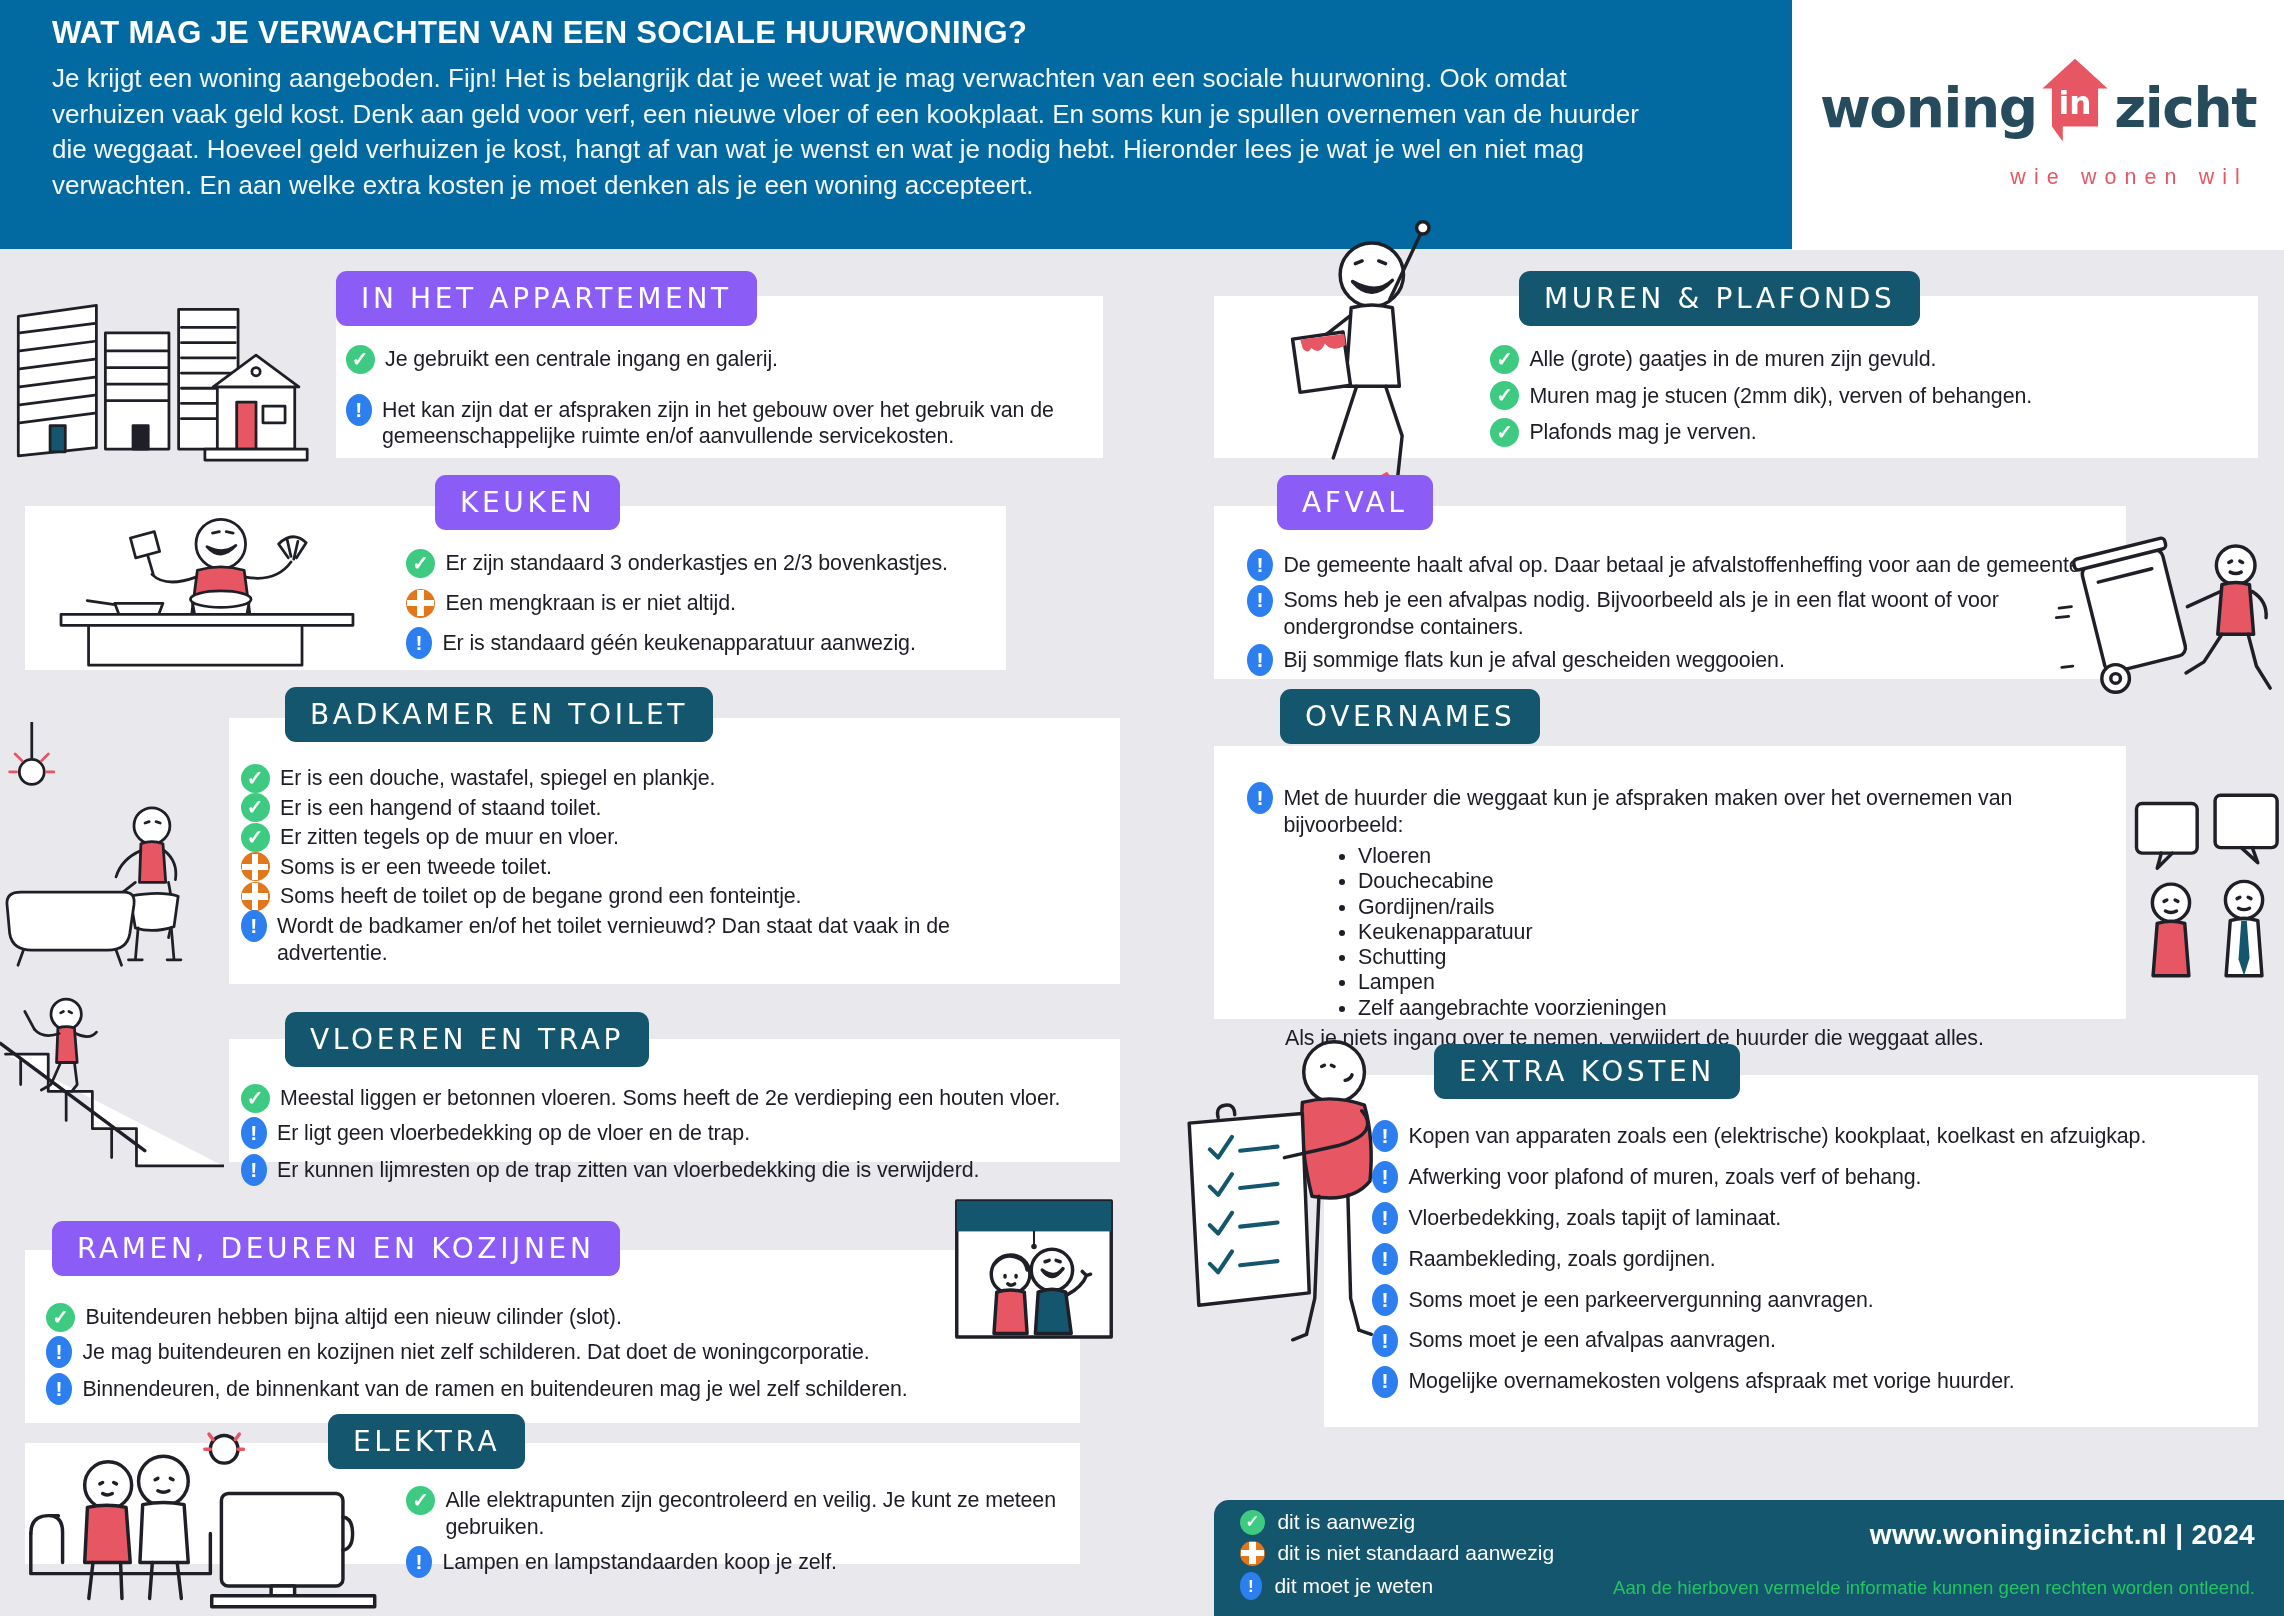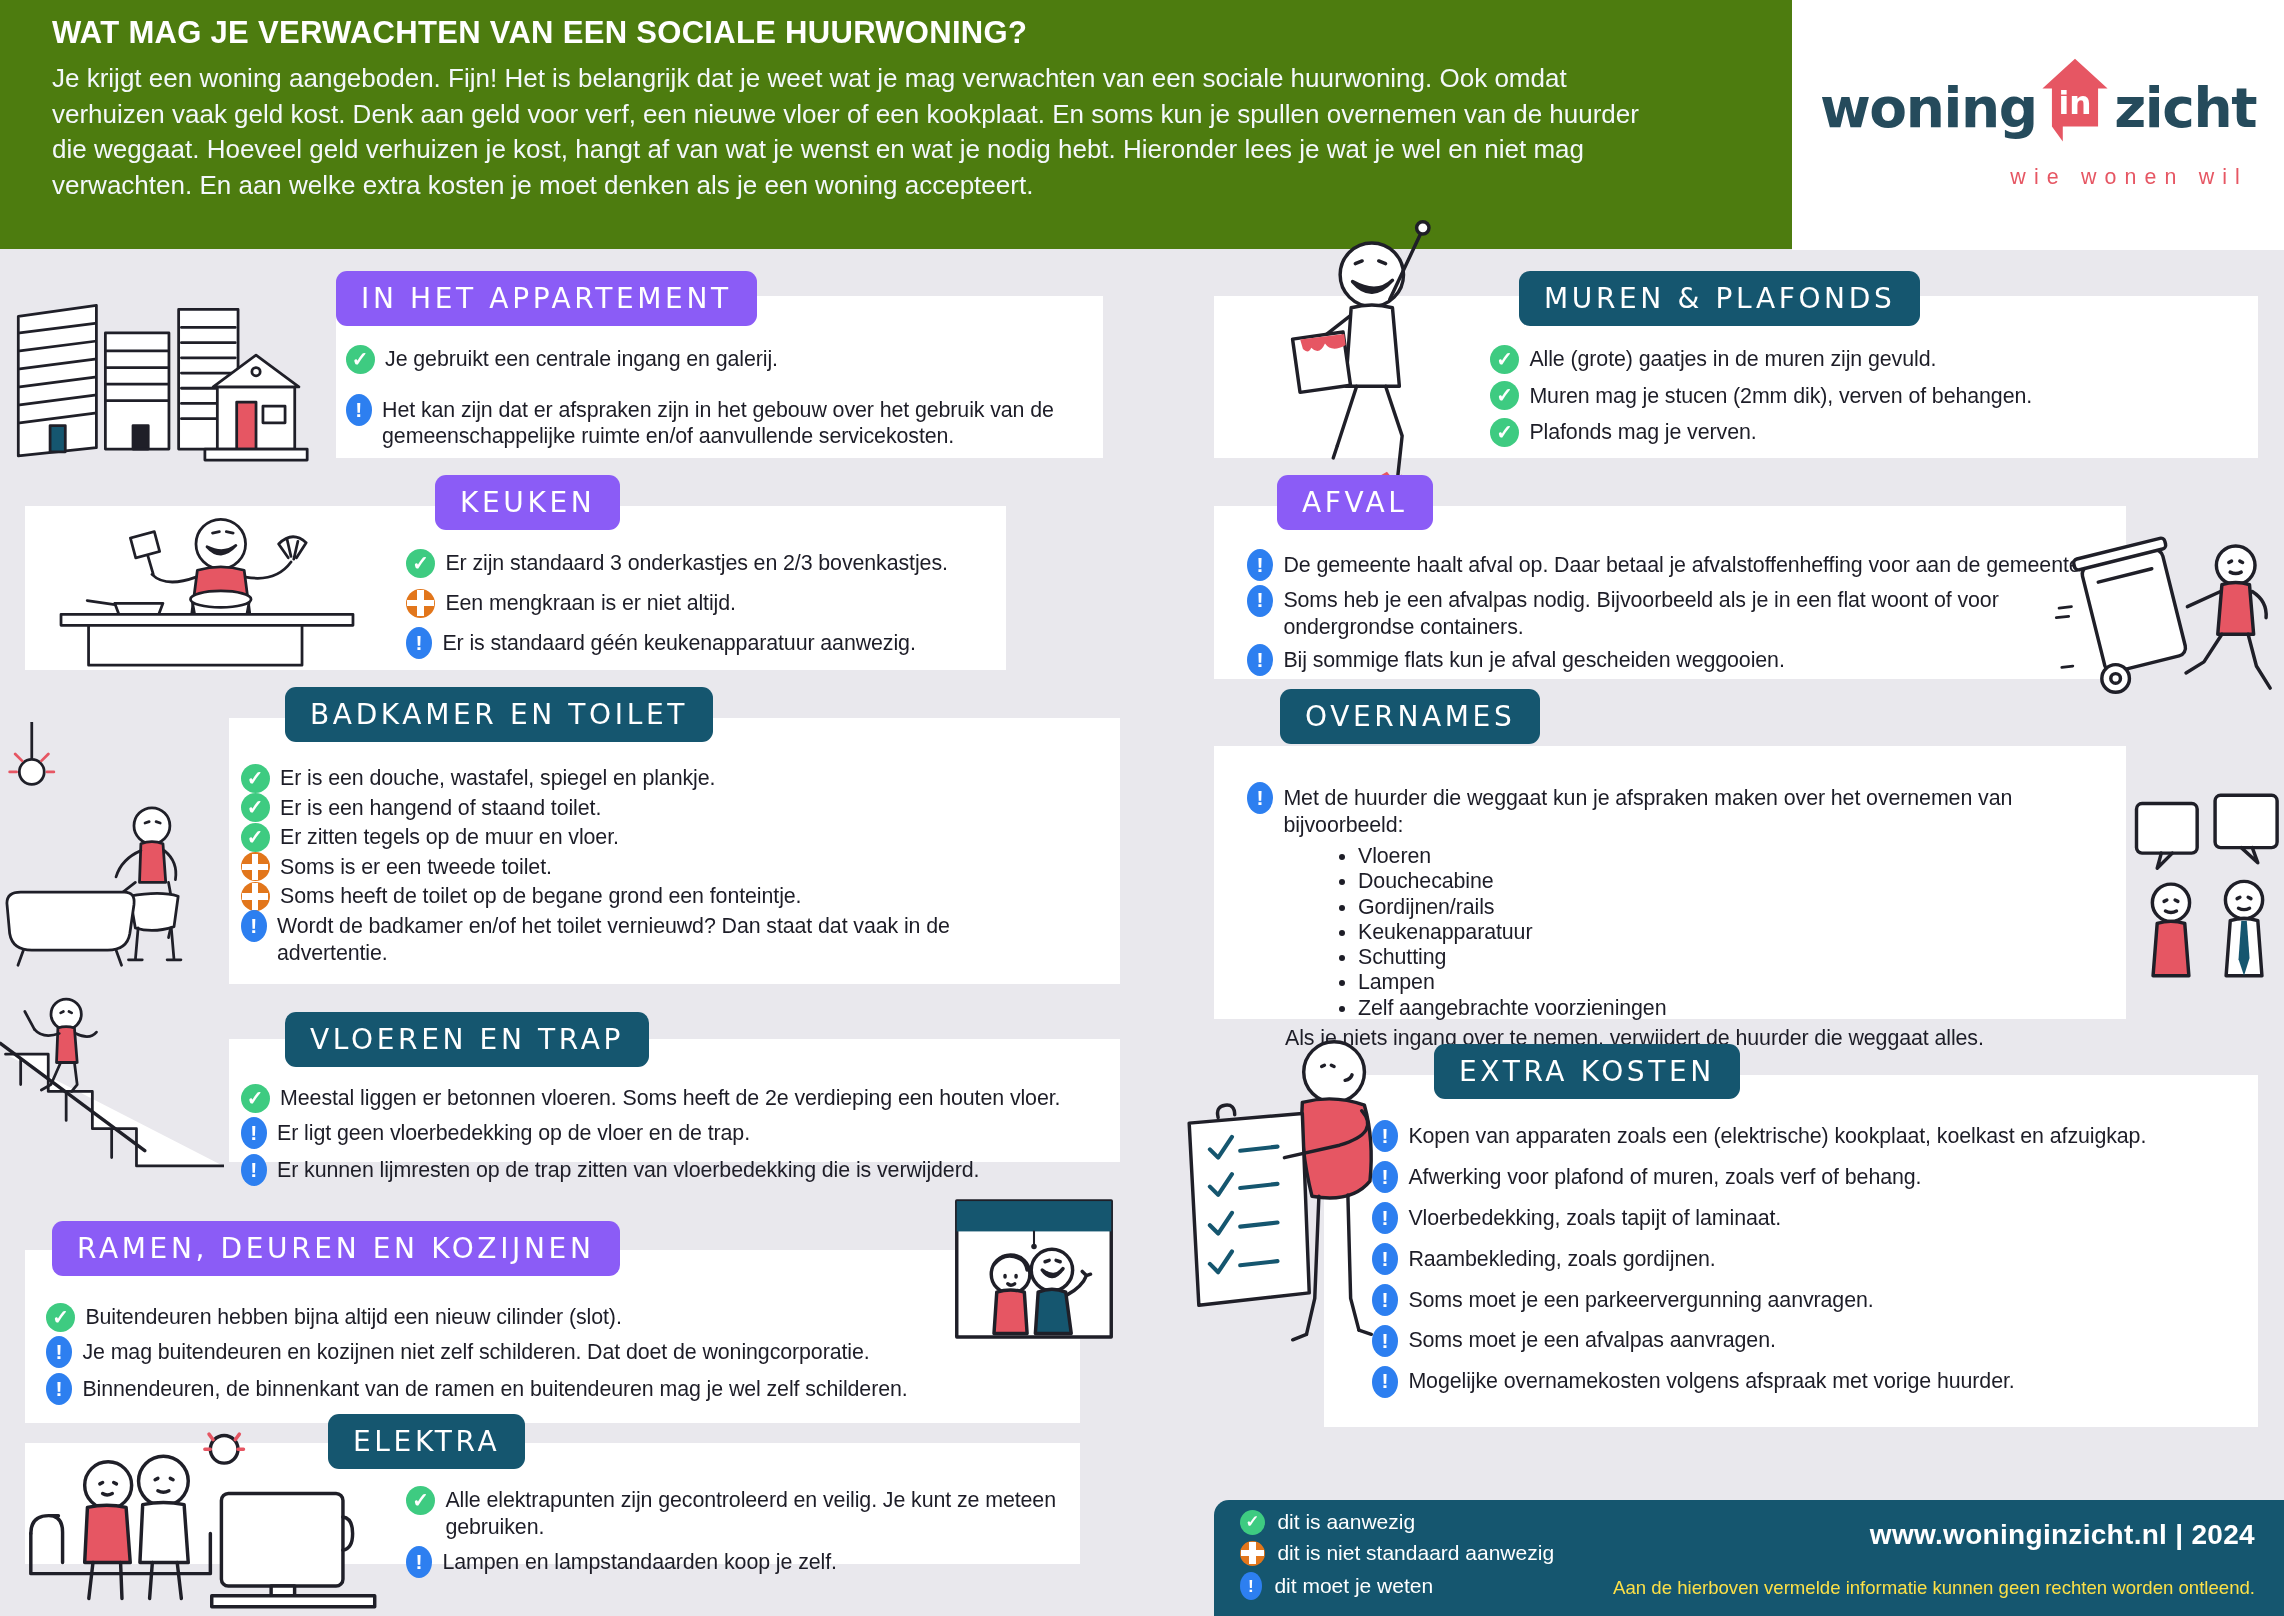--- a/index.html
+++ b/index.html
@@ -1,21 +1,21 @@
 <!DOCTYPE html>
 <html style="font-size:11px"><head>
 <meta charset="utf-8">
 <style>
   html,body{margin:0;padding:0;}
   body{
     width:2284px;height:1616px;position:relative;overflow:hidden;
     background:#e9e8ed;font-family:"Liberation Sans",sans-serif;color:#1d1d27;
   }
   
-  .header{position:absolute;left:0;top:0;width:2164px;height:249px;background:#4d7c0f;color:#fff;z-index:1;}
+  .header{position:absolute;left:0;top:0;width:2164px;height:249px;background:#0369a1;color:#fff;z-index:1;}
   .header-title{position:absolute;left:52px;top:15px;margin:0;font-size:31px;font-weight:700;letter-spacing:0.3px;}
   .header-intro{position:absolute;left:52px;top:61px;width:1616px;margin:0;font-size:26px;line-height:1.37;font-weight:400;color:#f3f8fb;}
   .logo-card{position:absolute;left:1792px;top:0;width:492px;height:250px;background:#ffffff;z-index:1;
     display:flex;flex-direction:column;align-items:center;justify-content:center;}
   .logo-row{display:flex;align-items:center;}
   .logo-word{font-family:"DejaVu Sans",sans-serif;font-size:55px;font-weight:700;color:#254b5c;letter-spacing:-1.4px;}
   .logo-house{width:72px;height:95px;margin:0 2.8px;position:relative;top:-4.1px;}
   .logo-house text{font-family:"DejaVu Sans",sans-serif;font-weight:700;font-size:46px;fill:#fff;}
   .logo-tagline{font-size:21.4px;color:#e65663;letter-spacing:.38em;margin-top:9.7px;align-self:flex-end;padding-right:36px;}
   
@@ -44,21 +44,21 @@
   
   .footer{position:absolute;left:1214px;top:1500px;width:1070px;height:116px;background:#15566f;
     border-top-left-radius:15px;color:#fff;z-index:3;}
   .legend{position:absolute;left:26px;top:9.7px;display:flex;flex-direction:column;gap:6.2px;}
   .legend-row{display:flex;align-items:center;gap:12.4px;font-size:21px;}
   .legend-row .ic{flex-basis:25px;width:25px;height:25px;margin-top:0;}
   .legend-row .ic-info{flex-basis:22px;width:22px;height:28px;}
   .legend-row .ic-check::after{font-size:16.6px;}
   .legend-row .ic-info::after{font-size:17.3px;}
   .site{position:absolute;right:29px;top:19.3px;font-size:28px;font-weight:700;letter-spacing:0.3px;cursor:pointer;}
-  .disclaimer{position:absolute;right:29px;top:77px;font-size:18.6px;color:#fde047;}
+  .disclaimer{position:absolute;right:29px;top:77px;font-size:18.6px;color:#22c55e;}
   
   .illus{position:absolute;z-index:4;}
 </style>
 </head>
 <body>
 
 <div class="header">
   <h1 class="header-title">WAT MAG JE VERWACHTEN VAN EEN SOCIALE HUURWONING?</h1>
   <p class="header-intro">Je krijgt een woning aangeboden. Fijn! Het is belangrijk dat je weet wat je mag verwachten van een sociale huurwoning. Ook omdat verhuizen vaak geld kost. Denk aan geld voor verf, een nieuwe vloer of een kookplaat. En soms kun je spullen overnemen van de huurder die weggaat. Hoeveel geld verhuizen je kost, hangt af van wat je wenst en wat je nodig hebt. Hieronder lees je wat je wel en niet mag verwachten. En aan welke extra kosten je moet denken als je een woning accepteert.</p>
 </div>

